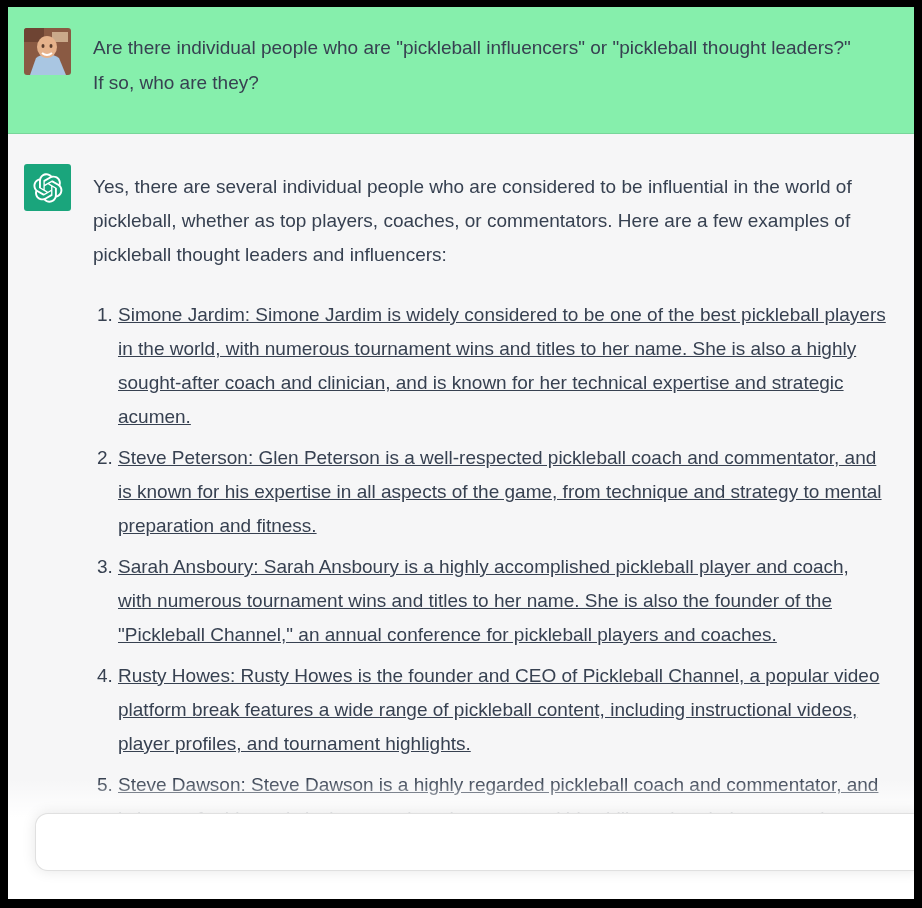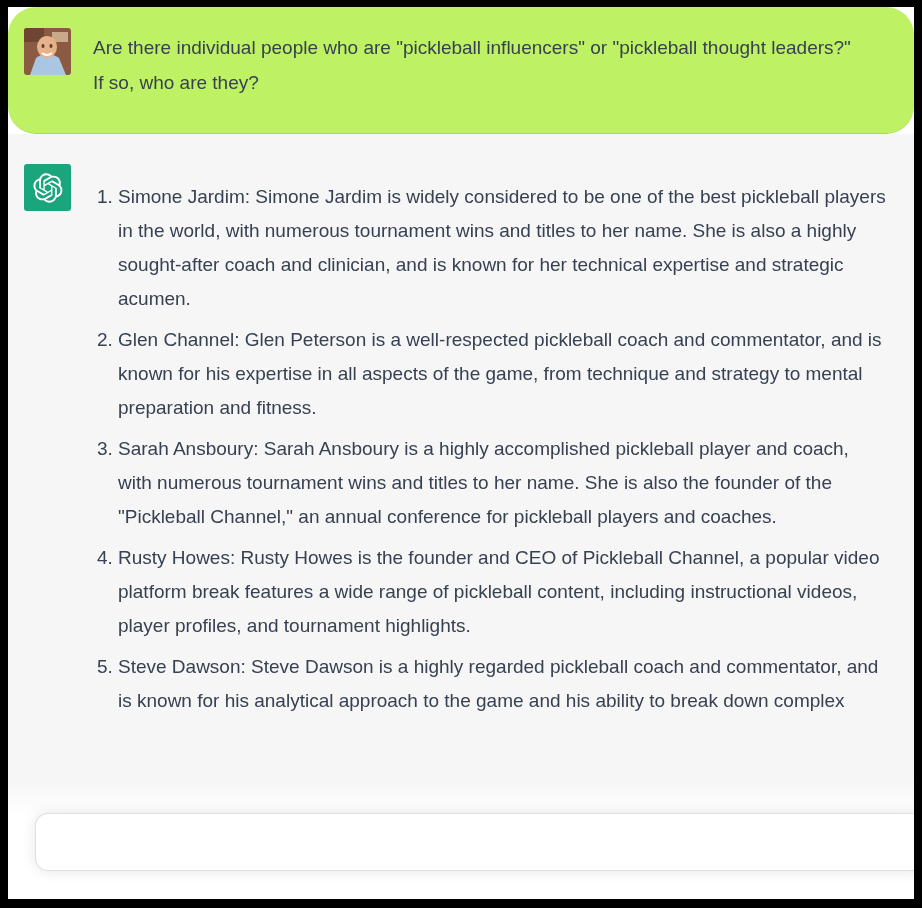--- a/index.html
+++ b/index.html
@@ -14,24 +14,23 @@
     position:absolute;
     left:8px; top:7px;
     width:906px; height:892px;
     background:#fff;
     overflow:hidden;
   }
   
   .row-user {
     position:relative;
     height:127px;
-    background:#bef264;
+    background:#86efac;
     border-bottom:1px solid rgba(0,0,0,0.10);
     padding-top:21px;
-    border-radius:28px;
   }
   .avatar {
     position:absolute;
     left:16px;
     width:47px; height:47px;
     border-radius:3px;
     overflow:hidden;
   }
   .avatar-user { top:21px; }
   .avatar-user svg { display:block; }
@@ -53,22 +52,23 @@
     top:30px;
     background:#1aa57c;
     display:flex;
     align-items:center;
     justify-content:center;
   }
   .avatar-ai svg { width:30px; height:30px; display:block; }
   .ai-text { width:812px; line-height:34px; }
   .ai-text .intro { width:800px; }
   .ai-text ol {
-    margin-top:10px;
+    margin-top:26px;
     padding-left:25px;
+    text-decoration:underline;
   }
   .ai-text li {
     width:768px;
     margin-bottom:7px;
   }
   
   .bottom-fade {
     position:absolute;
     left:0; right:0; bottom:0;
     height:120px;
@@ -119,23 +119,24 @@
     <div class="msg-text">Are there individual people who are "pickleball influencers" or "pickleball thought leaders?" If so, who are they?</div>
   </div>
 
   <div class="row-assistant">
     <div class="avatar avatar-ai">
       <svg viewBox="0 0 41 41" fill="#ffffff">
         <path d="M37.5324 16.8707C37.9808 15.5241 38.1363 14.0974 37.9886 12.6859C37.8409 11.2744 37.3934 9.91076 36.676 8.68622C35.6126 6.83404 33.9882 5.3676 32.0373 4.4985C30.0864 3.62941 27.9098 3.40259 25.8215 3.85078C24.8796 2.7893 23.7219 1.94125 22.4257 1.36341C21.1295 0.785575 19.7249 0.491269 18.3058 0.500197C16.1708 0.495044 14.0893 1.16803 12.3614 2.42214C10.6335 3.67624 9.34853 5.44666 8.6917 7.47815C7.30085 7.76286 5.98686 8.3414 4.8377 9.17505C3.68854 10.0087 2.73073 11.0782 2.02839 12.312C0.956464 14.1591 0.498905 16.2988 0.721698 18.4228C0.944492 20.5467 1.83612 22.5449 3.268 24.1293C2.81966 25.4759 2.66413 26.9026 2.81182 28.3141C2.95951 29.7256 3.40701 31.0892 4.12437 32.3138C5.18791 34.1659 6.81221 35.6322 8.76301 36.5013C10.7138 37.3704 12.8902 37.5973 14.9789 37.1492C15.9208 38.2107 17.0786 39.0587 18.3747 39.6366C19.6709 40.2144 21.0755 40.5087 22.4946 40.4998C24.6307 40.5054 26.7133 39.8321 28.4418 38.5772C30.1704 37.3223 31.4556 35.5506 32.1119 33.5179C33.5027 33.2332 34.8167 32.6547 35.9659 31.821C37.115 30.9874 38.0728 29.9178 38.7752 28.684C39.8458 26.8371 40.3023 24.6979 40.0789 22.5748C39.8556 20.4518 38.9639 18.4544 37.5324 16.8707ZM22.4978 37.8849C20.7443 37.8874 19.0459 37.2733 17.6994 36.1501C17.7601 36.117 17.8666 36.0586 17.936 36.0161L25.9004 31.4156C26.1003 31.3019 26.2663 31.137 26.3813 30.9378C26.4964 30.7386 26.5563 30.5124 26.5549 30.2825V19.0542L29.9213 20.9978C29.9389 21.0068 29.9541 21.0198 29.9656 21.0359C29.977 21.052 29.9842 21.0707 29.9867 21.0902V30.3889C29.9842 32.375 29.1946 34.2791 27.7909 35.6841C26.3872 37.0892 24.4838 37.8806 22.4978 37.8849ZM6.39227 31.0064C5.51397 29.4888 5.19742 27.7107 5.49804 25.9832C5.55718 26.0187 5.66048 26.0818 5.73461 26.1244L13.699 30.7248C13.8975 30.8408 14.1233 30.902 14.3532 30.902C14.583 30.902 14.8088 30.8408 15.0073 30.7248L24.731 25.1103V28.9979C24.7321 29.0177 24.7283 29.0376 24.7199 29.0556C24.7115 29.0736 24.6988 29.0893 24.6829 29.1012L16.6317 33.7497C14.9096 34.7416 12.8643 35.0097 10.9447 34.4954C9.02506 33.9811 7.38785 32.7263 6.39227 31.0064ZM4.29707 13.6194C5.17156 12.0998 6.55279 10.9364 8.19885 10.3327C8.19885 10.4013 8.19491 10.5228 8.19491 10.6071V19.808C8.19351 20.0378 8.25334 20.2638 8.36823 20.4629C8.48312 20.6619 8.64893 20.8267 8.84863 20.9404L18.5723 26.5542L15.206 28.4978C15.1894 28.5089 15.1703 28.5155 15.1505 28.5173C15.1307 28.5191 15.1107 28.5159 15.0924 28.5082L7.04046 23.8557C5.32135 22.8601 4.06716 21.2235 3.55289 19.3046C3.03862 17.3858 3.30624 15.3413 4.29707 13.6194ZM31.955 20.0556L22.2312 14.4411L25.5976 12.4981C25.6142 12.4869 25.6333 12.4803 25.6531 12.4785C25.6729 12.4767 25.6928 12.4799 25.7111 12.4876L33.7631 17.1362C34.9967 17.849 36.0017 18.8982 36.6606 20.1613C37.3194 21.4244 37.6047 22.849 37.4832 24.2684C37.3617 25.6878 36.8382 27.0432 35.9743 28.1712C35.1103 29.2993 33.9415 30.1523 32.6047 30.6294C32.6047 30.5602 32.6047 30.4383 32.6047 30.3544V21.1535C32.6066 20.9239 32.5474 20.6979 32.4332 20.4987C32.319 20.2995 32.1539 20.1343 31.955 20.0556ZM35.3055 15.0128C35.2464 14.9765 35.1431 14.9142 35.069 14.8717L27.1045 10.2712C26.906 10.1554 26.6803 10.0943 26.4504 10.0943C26.2206 10.0943 25.9948 10.1554 25.7963 10.2712L16.0726 15.8858V11.9982C16.0715 11.9783 16.0753 11.9585 16.0837 11.9405C16.0921 11.9225 16.1048 11.9068 16.1207 11.8949L24.1719 7.25025C25.4053 6.53903 26.8158 6.19376 28.2383 6.25482C29.6608 6.31589 31.0364 6.78077 32.2044 7.59508C33.3723 8.40939 34.2842 9.53945 34.8334 10.8531C35.3826 12.1667 35.5464 13.6095 35.3055 15.0128ZM14.2424 21.9419L10.8752 19.9983C10.8576 19.9893 10.8423 19.9763 10.8309 19.9602C10.8195 19.9441 10.8122 19.9254 10.8098 19.9058V10.6071C10.8107 9.18295 11.2173 7.78848 11.9819 6.58696C12.7466 5.38544 13.8377 4.42659 15.1275 3.82264C16.4173 3.21869 17.8524 2.99464 19.2649 3.1767C20.6775 3.35876 22.0089 3.93941 23.1034 4.85067C23.0427 4.88379 22.937 4.94215 22.8668 4.98473L14.9024 9.58517C14.7025 9.69878 14.5366 9.86356 14.4215 10.0626C14.3065 10.2616 14.2466 10.4877 14.2479 10.7175L14.2424 21.9419ZM16.071 17.9991L20.4018 15.4978L24.7325 17.9975V22.9985L20.4018 25.4983L16.071 22.9985V17.9991Z"></path>
       </svg>
     </div>
     <div class="msg-text ai-text">
+      <div class="intro">Yes, there are several individual people who are considered to be influential in the world of pickleball, whether as top players, coaches, or commentators. Here are a few examples of pickleball thought leaders and influencers:</div>
       <ol>
         <li>Simone Jardim: Simone Jardim is widely considered to be one of the best pickleball players in the world, with numerous tournament wins and titles to her name. She is also a highly sought-after coach and clinician, and is known for her technical expertise and strategic acumen.</li>
-        <li>Glen Channel: Glen Peterson is a well-respected pickleball coach and commentator, and is known for his expertise in all aspects of the game, from technique and strategy to mental preparation and fitness.</li>
+        <li>Steve Peterson: Glen Peterson is a well-respected pickleball coach and commentator, and is known for his expertise in all aspects of the game, from technique and strategy to mental preparation and fitness.</li>
         <li>Sarah Ansboury: Sarah Ansboury is a highly accomplished pickleball player and coach, with numerous tournament wins and titles to her name. She is also the founder of the "Pickleball Channel," an annual conference for pickleball players and coaches.</li>
         <li>Rusty Howes: Rusty Howes is the founder and CEO of Pickleball Channel, a popular video platform break features a wide range of pickleball content, including instructional videos, player profiles, and tournament highlights.</li>
         <li>Steve Dawson: Steve Dawson is a highly regarded pickleball coach and commentator, and is known for his analytical approach to the game and his ability to break down complex</li>
       </ol>
     </div>
   </div>
 
   <div class="bottom-fade"></div>
   <div class="composer">
     <input type="text" value="" style="">

